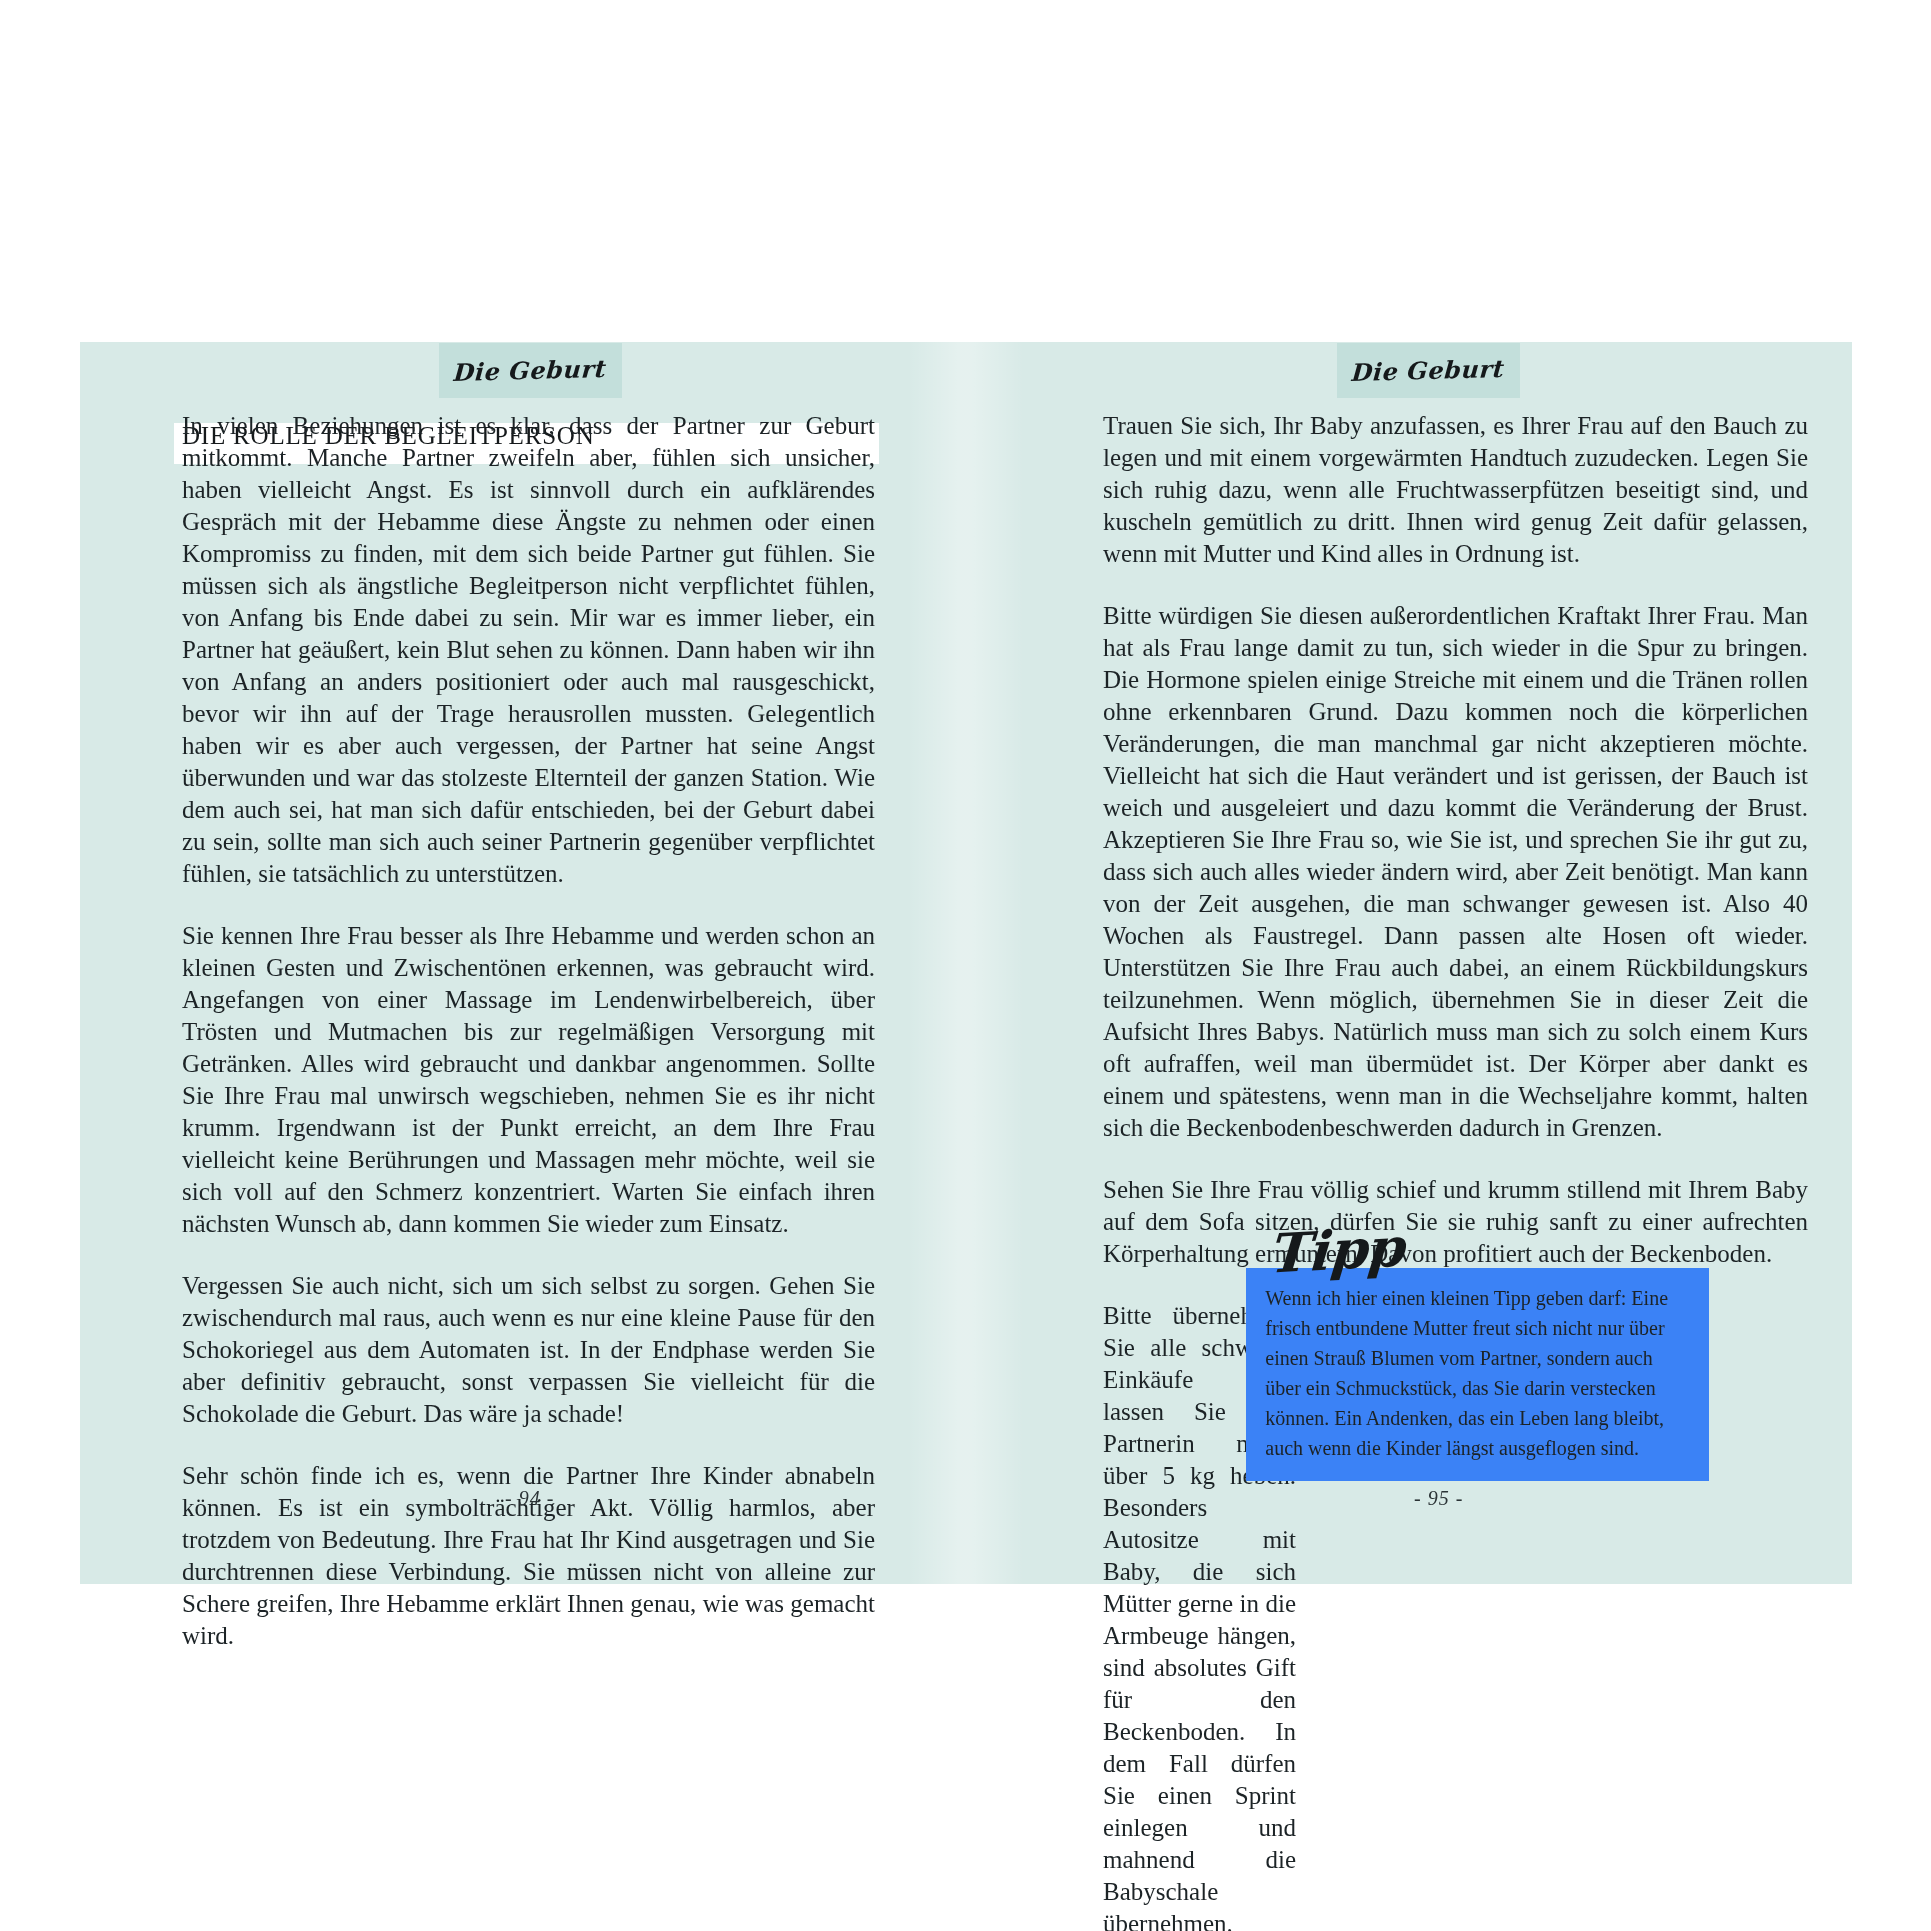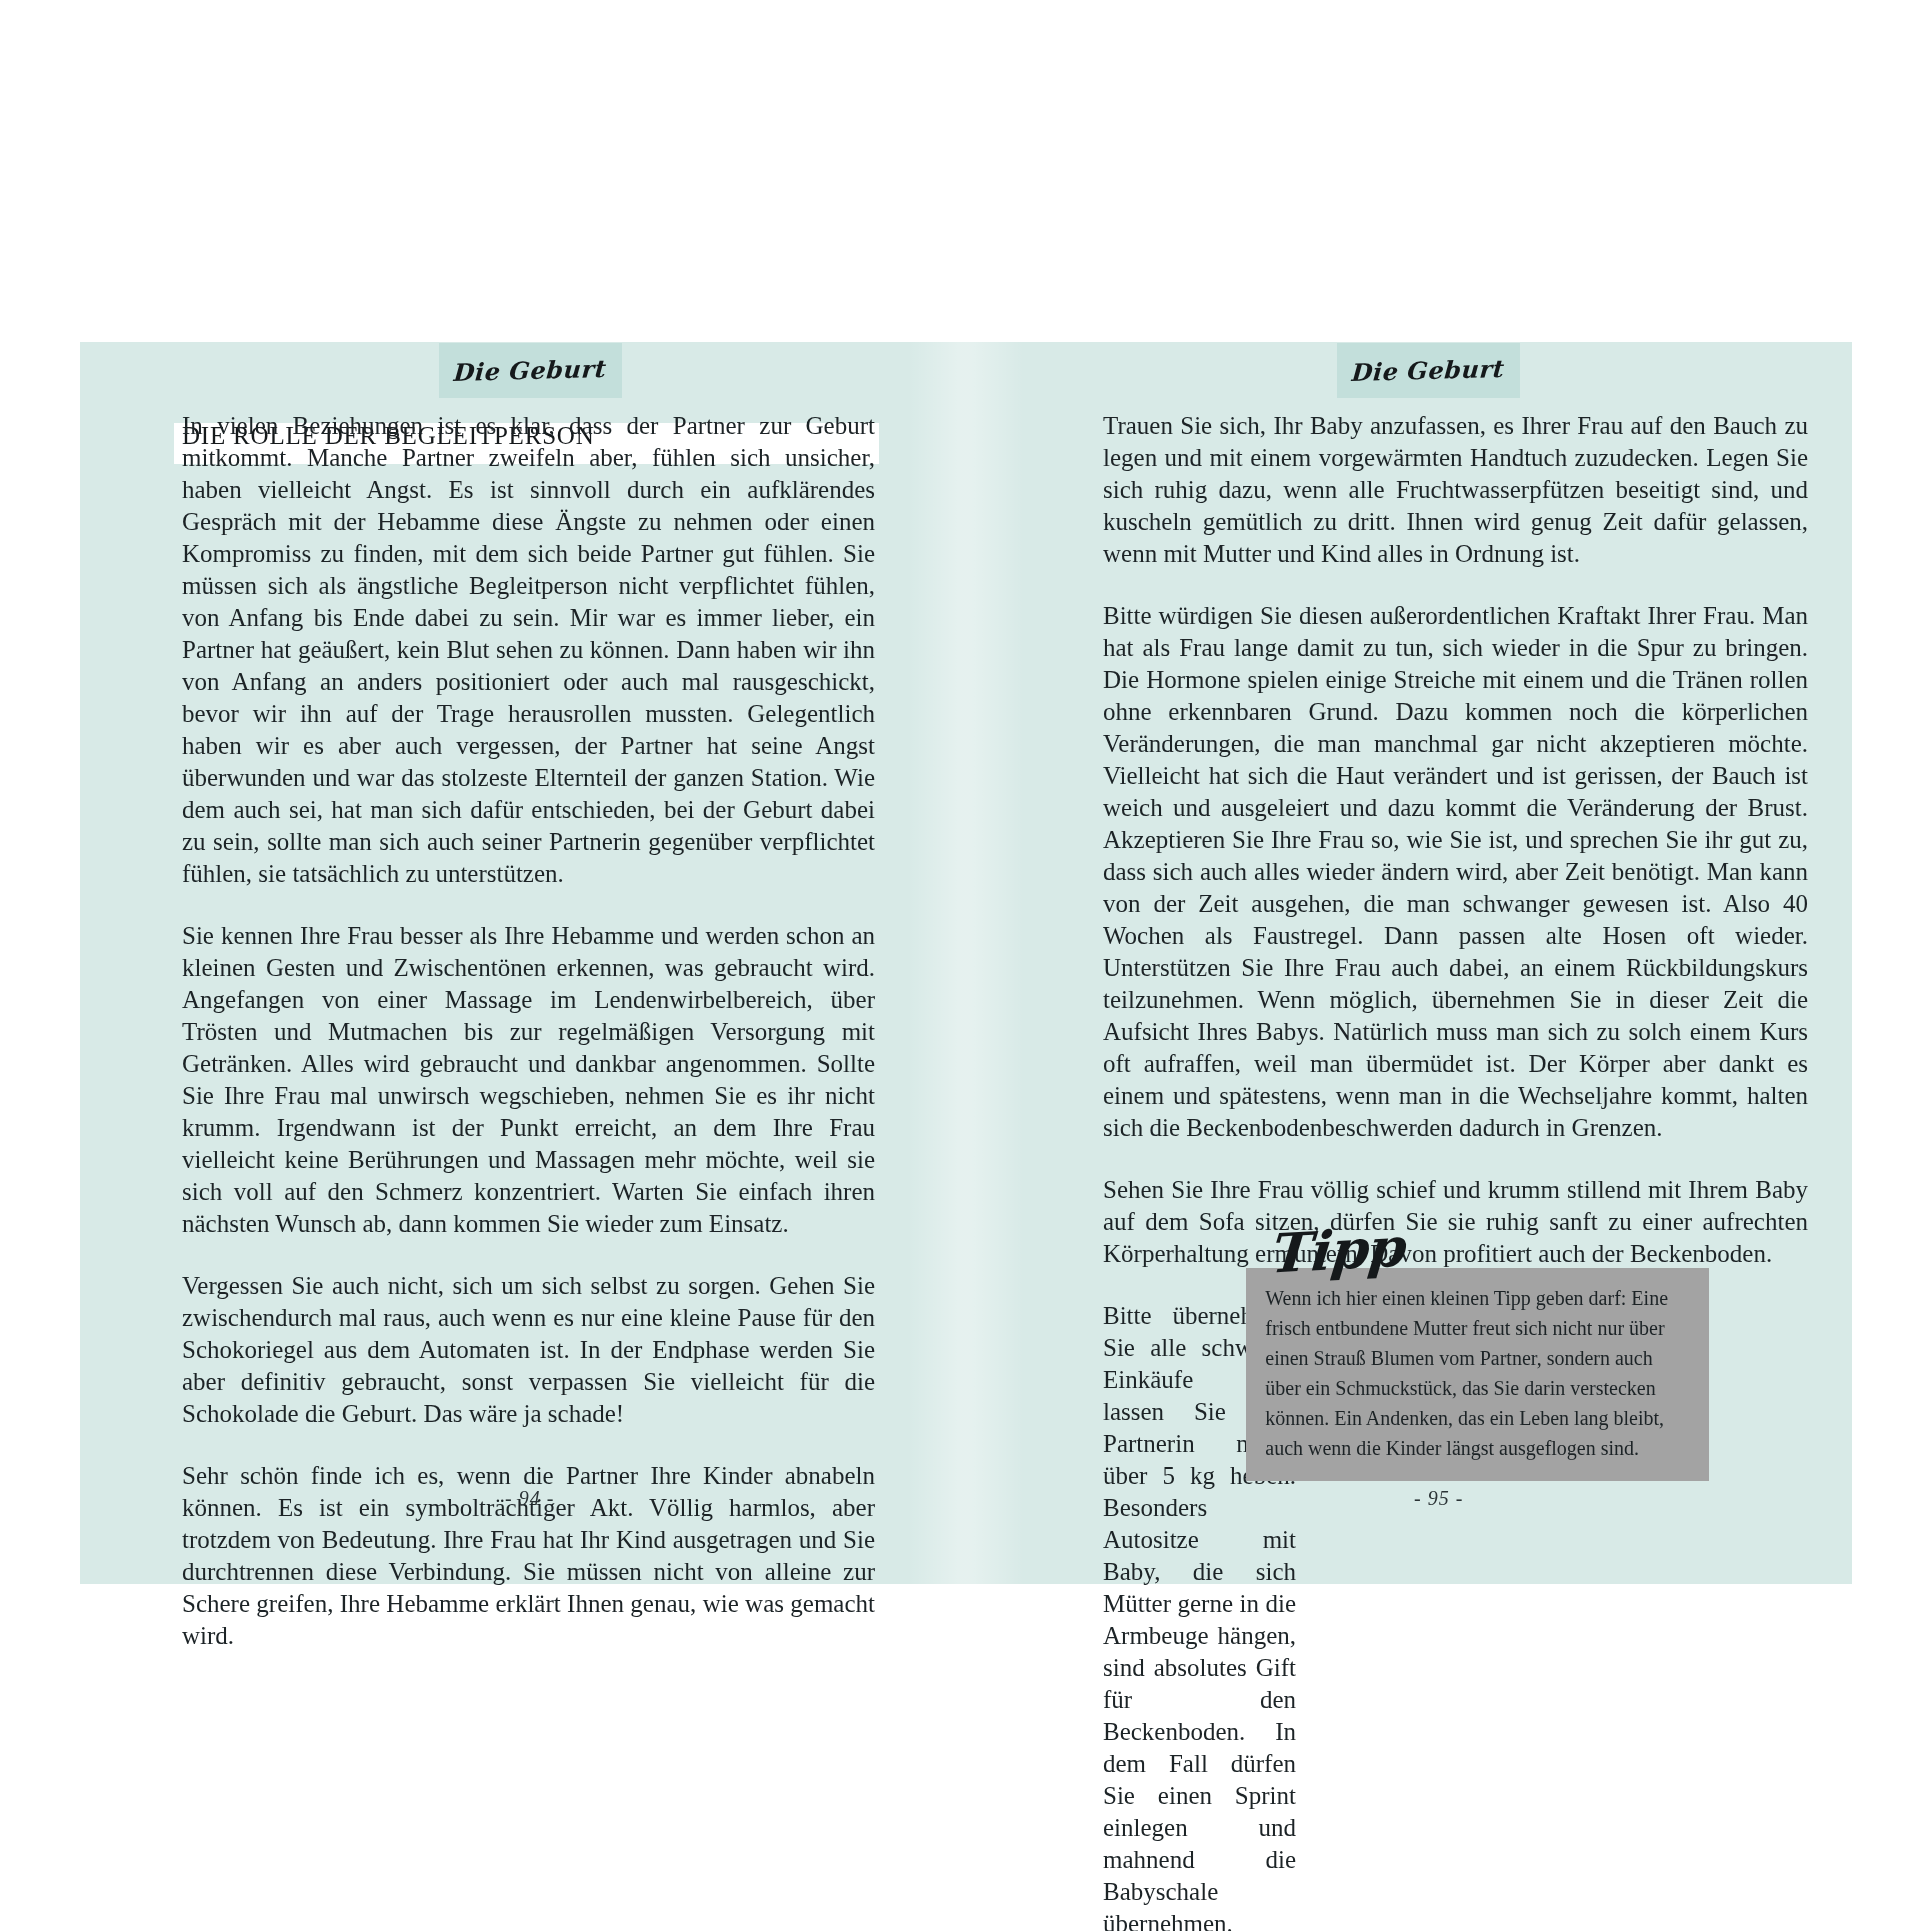--- a/index.html
+++ b/index.html
@@ -134,21 +134,21 @@
     transform: skewX(-9deg) rotate(-3deg);
     z-index: 3;
     white-space: nowrap;
     letter-spacing: -1px;
   }
   .tipp-box {
     position: absolute;
     left: 0px;
     top: 50px;
     width: 463px;
-    background: #a3a3a3;
+    background: #3b82f6;
     padding: 15.4px 19.3px 17.4px 19.3px;
     box-sizing: border-box;
     z-index: 2;
   }
   .tipp-text {
     font-size: 20px;
     line-height: 30px;
     color: #1c2326;
     text-align: left;
     margin: 0;

